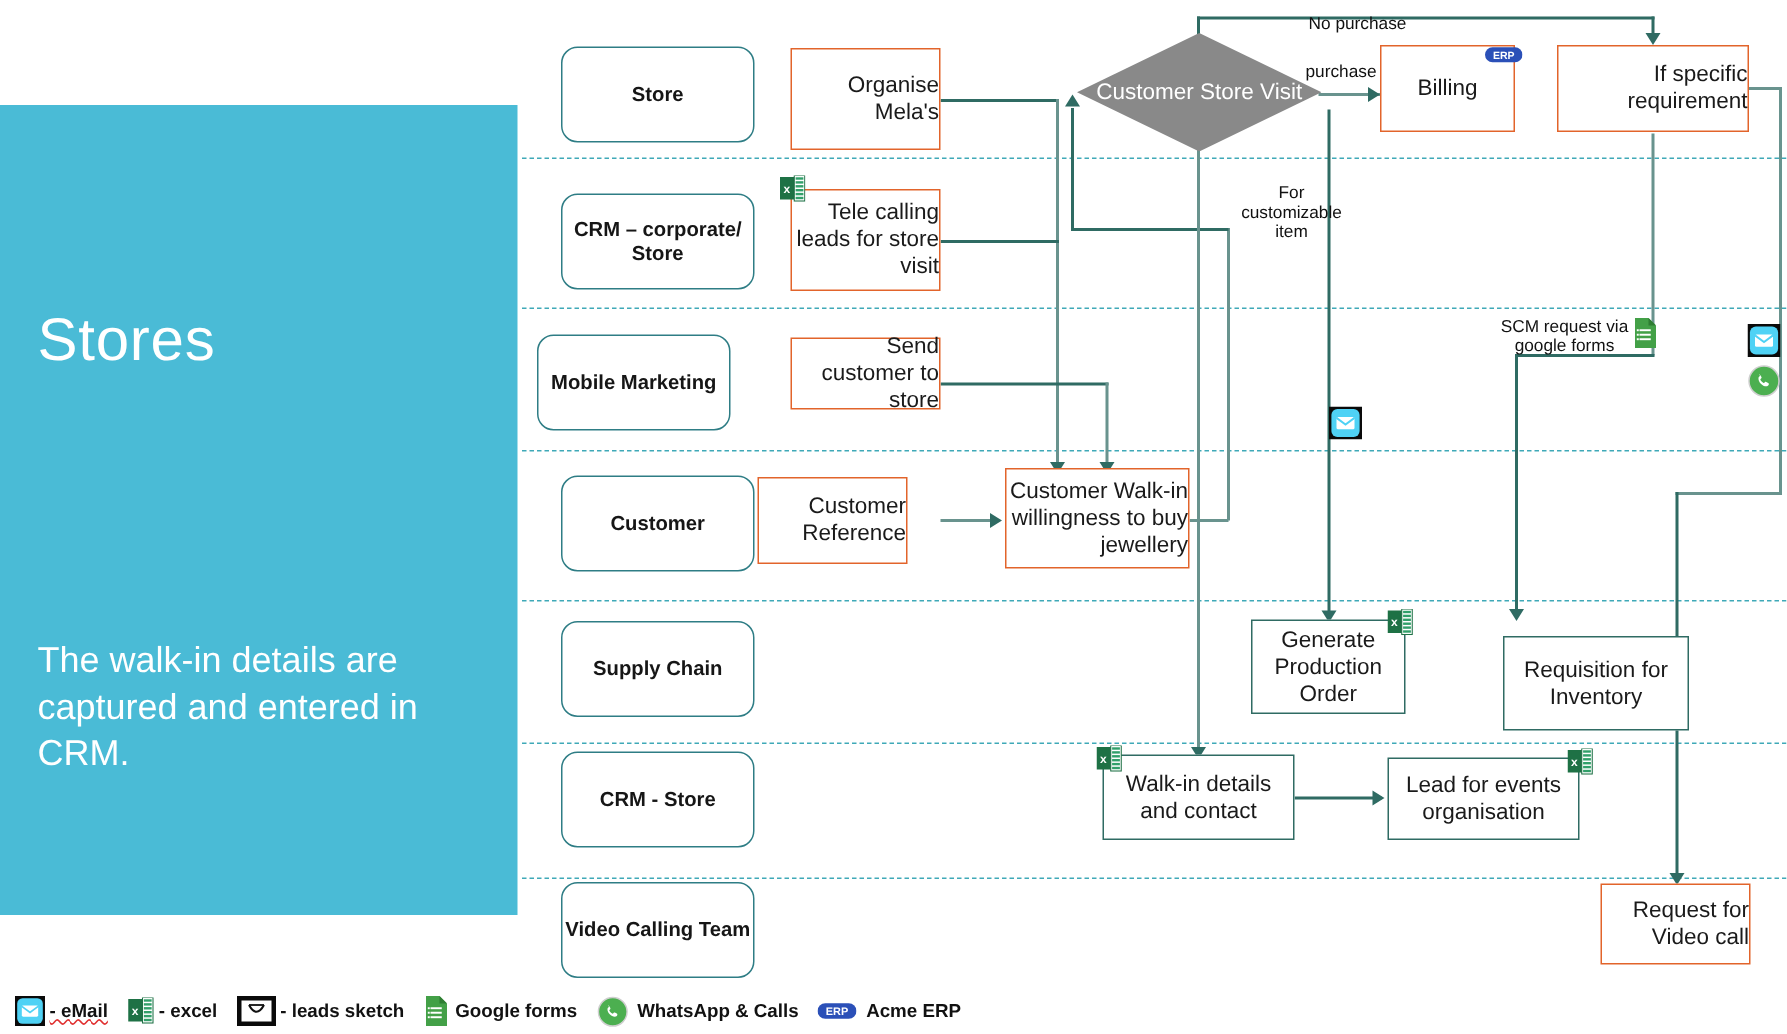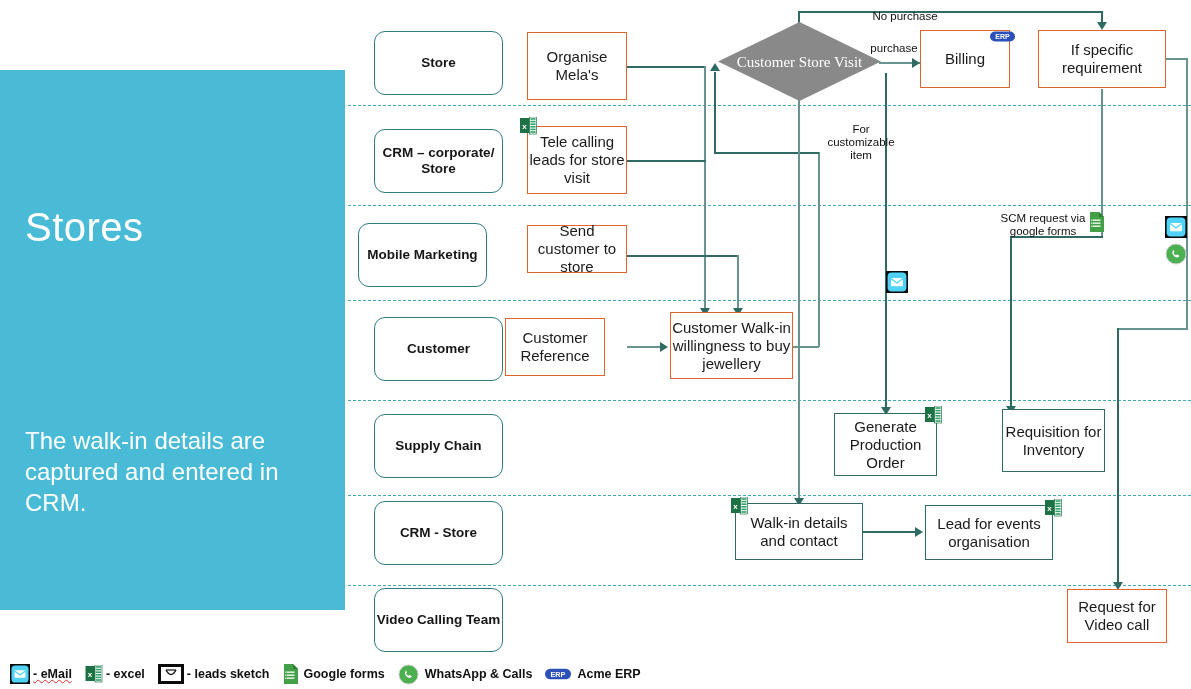--- a/index.html
+++ b/index.html
@@ -23,30 +23,30 @@
   .lane-label{position:absolute;width:127px;height:62px;
               border:1.3px solid #2E7D85;border-radius:11px;background:#ffffff;
               display:flex;align-items:center;justify-content:center;
               text-align:center;font-size:13.5px;font-weight:bold;color:#161616;
               line-height:16px;}
 
   
   .node{position:absolute;background:#ffffff;display:flex;align-items:center;
         justify-content:center;text-align:center;color:#1a1a1a;
         font-size:15px;line-height:18px;box-sizing:border-box;}
-  .node.orange{border:1.6px solid #E2642B;}
+  .node.orange{border:1.6px solid #E2642B;text-align:right;}
   .node.teal{border:1.4px solid #2F6B63;}
 
   
   #decision-diamond{position:absolute;left:718px;top:22px;width:163px;height:79px;}
   #decision-diamond .dshape{position:absolute;inset:0;background:#898989;
       clip-path:polygon(50% 0,100% 50%,50% 100%,0 50%);}
   #decision-diamond .dtext{position:absolute;inset:0;display:flex;
       align-items:center;justify-content:center;text-align:left;
-      color:#ffffff;font-size:15px;line-height:18px;font-family:Liberation Serif, serif;}
+      color:#ffffff;font-size:15px;line-height:18px;}
 
   
   .ln{position:absolute;background:#2F6B63;}
   .lnh{height:1.6px;}
   .lnv{width:1.6px;}
   .ln-lt{background:#69938E;}
   .arrow{position:absolute;width:0;height:0;}
   .arr-down{border-left:5px solid transparent;border-right:5px solid transparent;
             border-top:8px solid #2F6B63;}
   .arr-up{border-left:5px solid transparent;border-right:5px solid transparent;
@@ -172,21 +172,21 @@
 </div>
 
 <div class="node orange" style="left:1038px;top:30px;width:128px;height:58px">
   <span>If specific requirement</span>
 </div>
 
 <div class="node teal" style="left:834px;top:413px;width:103px;height:63px">
   <span>Generate Production Order</span>
 </div>
 
-<div class="node teal" style="left:1002px;top:409px;width:103px;height:63px">
+<div class="node teal" style="left:1002px;top:424px;width:124px;height:63px">
   <span>Requisition for Inventory</span>
 </div>
 
 <div class="node teal" style="left:735px;top:503px;width:128px;height:57px">
   <span>Walk-in details and contact</span>
 </div>
 
 <div class="node teal" style="left:925px;top:505px;width:128px;height:55px">
   <span>Lead for events organisation</span>
 </div>

